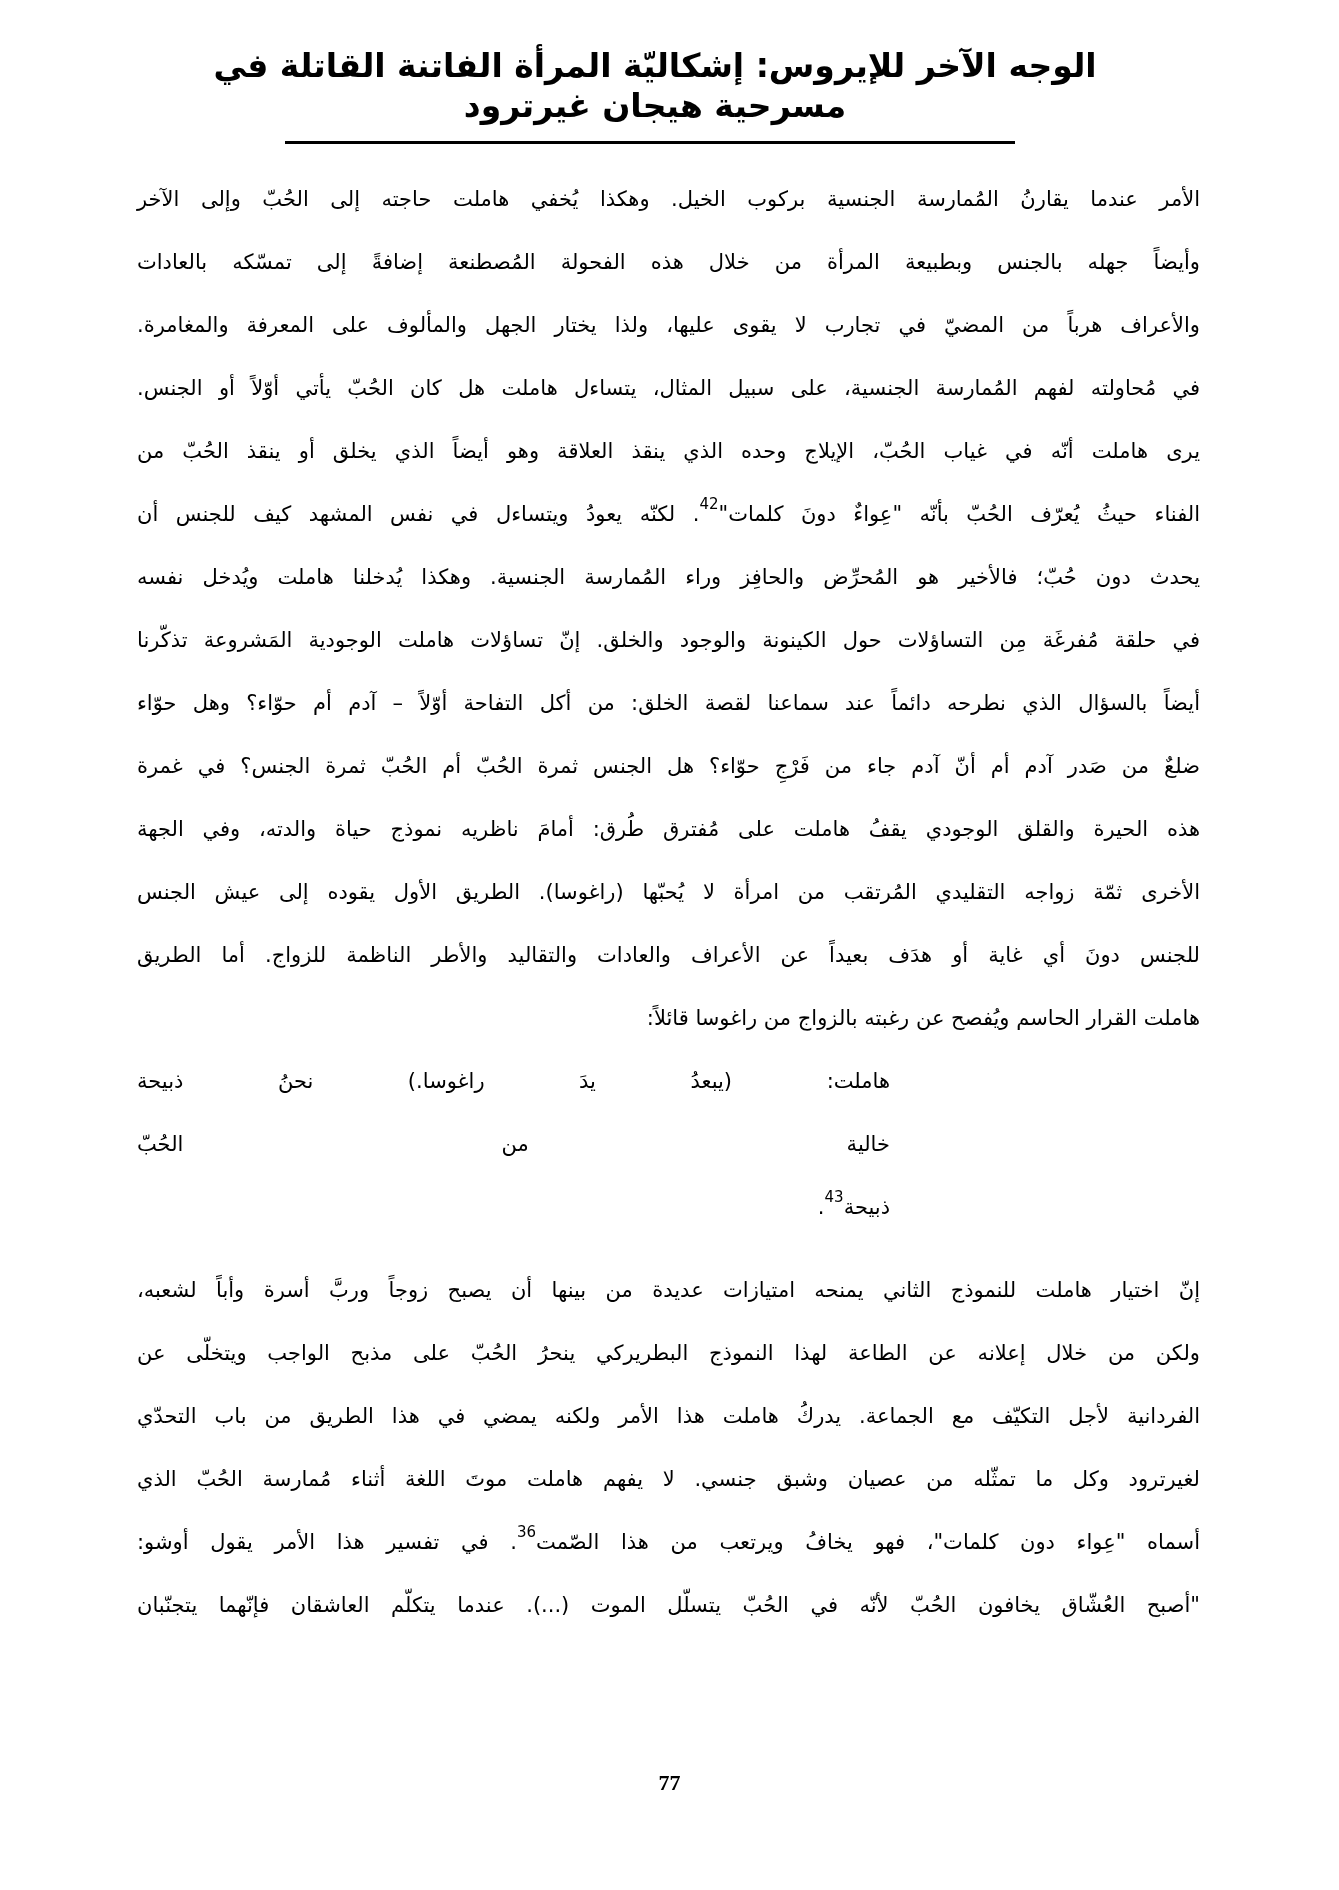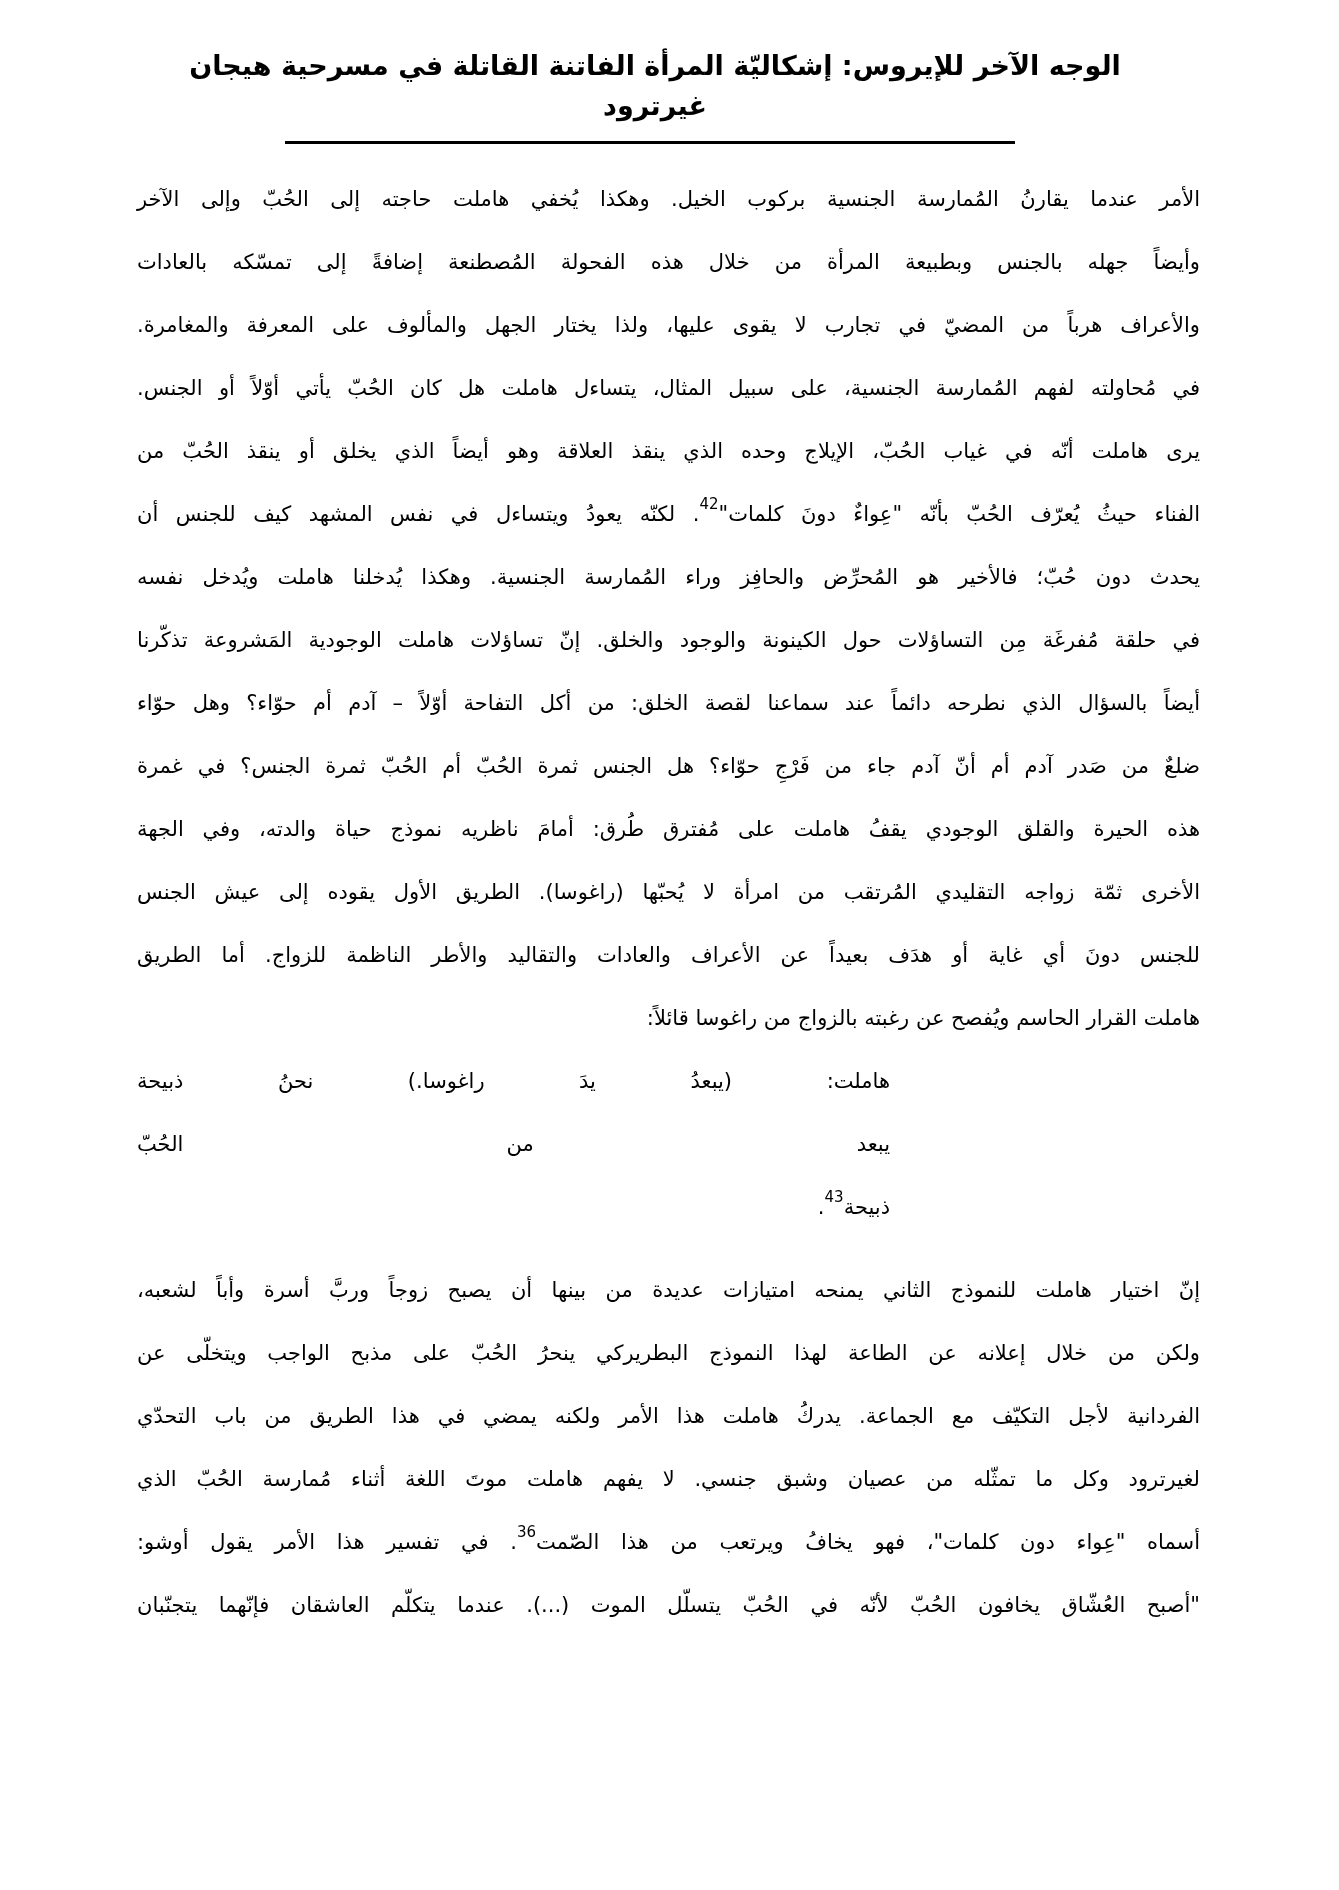--- a/index.html
+++ b/index.html
@@ -5,21 +5,21 @@
   html, body { margin: 0; padding: 0; background: #ffffff; }
   body { width: 1339px; height: 1890px; position: relative; overflow: hidden; }
   .page {
     position: absolute; left: 0; top: 0; width: 1339px; height: 1890px;
     background: #ffffff; color: #000000;
     font-family: "DejaVu Sans", "Liberation Sans", sans-serif;
   }
   .running-title {
     position: absolute; top: 46px; left: 150px; width: 1010px;
     text-align: center; direction: rtl;
-    font-weight: bold; font-size: 27px; line-height: 40px;
+    font-weight: bold; font-size: 33px; line-height: 40px;
   }
   .title-rule {
     position: absolute; top: 141px; left: 285px; width: 730px; height: 3px;
     background: #000;
   }
   .body {
     position: absolute; top: 168px; left: 137px; width: 1063px;
     direction: rtl; text-align: justify; text-align-last: justify;
     font-size: 21px;
   }
@@ -63,31 +63,32 @@
       <div class="line">أيضاً بالسؤال الذي نطرحه دائماً عند سماعنا لقصة الخلق: من أكل التفاحة أوّلاً – آدم أم حوّاء؟ وهل حوّاء</div>
       <div class="line">ضلعٌ من صَدر آدم أم أنّ آدم جاء من فَرْجِ حوّاء؟ هل الجنس ثمرة الحُبّ أم الحُبّ ثمرة الجنس؟ في غمرة</div>
       <div class="line">هذه الحيرة والقلق الوجودي يقفُ هاملت على مُفترق طُرق: أمامَ ناظريه نموذج حياة والدته، وفي الجهة</div>
       <div class="line">الأخرى ثمّة زواجه التقليدي المُرتقب من امرأة لا يُحبّها (راغوسا). الطريق الأول يقوده إلى عيش الجنس</div>
       <div class="line">للجنس دونَ أي غاية أو هدَف بعيداً عن الأعراف والعادات والتقاليد والأطر الناظمة للزواج. أما الطريق</div>
       <div class="line last">هاملت القرار الحاسم ويُفصح عن رغبته بالزواج من راغوسا قائلاً:</div>
     </div>
 
     <div>
       <div class="verse">هاملت: (يبعدُ يدَ راغوسا.) نحنُ ذبيحة</div>
-      <div class="verse">يبعد من الحُبّ</div>
+      <div class="verse">خالية من الحُبّ</div>
       <div class="verse"><span>ذبيحة</span><sup>43</sup><span>.</span></div>
     </div>
 
     <div class="para-gap"></div>
 
     <div>
       <div class="line">إنّ اختيار هاملت للنموذج الثاني يمنحه امتيازات عديدة من بينها أن يصبح زوجاً وربَّ أسرة وأباً لشعبه،</div>
       <div class="line">ولكن من خلال إعلانه عن الطاعة لهذا النموذج البطريركي ينحرُ الحُبّ على مذبح الواجب ويتخلّى عن</div>
       <div class="line">الفردانية لأجل التكيّف مع الجماعة. يدركُ هاملت هذا الأمر ولكنه يمضي في هذا الطريق من باب التحدّي</div>
       <div class="line">لغيرترود وكل ما تمثّله من عصيان وشبق جنسي. لا يفهم هاملت موتَ اللغة أثناء مُمارسة الحُبّ الذي</div>
       <div class="line"><span>أسماه "عِواء دون كلمات"، فهو يخافُ ويرتعب من هذا الصّمت</span><sup>36</sup><span>. في تفسير هذا الأمر يقول أوشو:</span></div>
       <div class="line">"أصبح العُشّاق يخافون الحُبّ لأنّه في الحُبّ يتسلّل الموت (...). عندما يتكلّم العاشقان فإنّهما يتجنّبان</div>
     </div>
 
   </div>
 
+  <div class="page-number">77</div>
 
 </div>
 
 </body></html>

